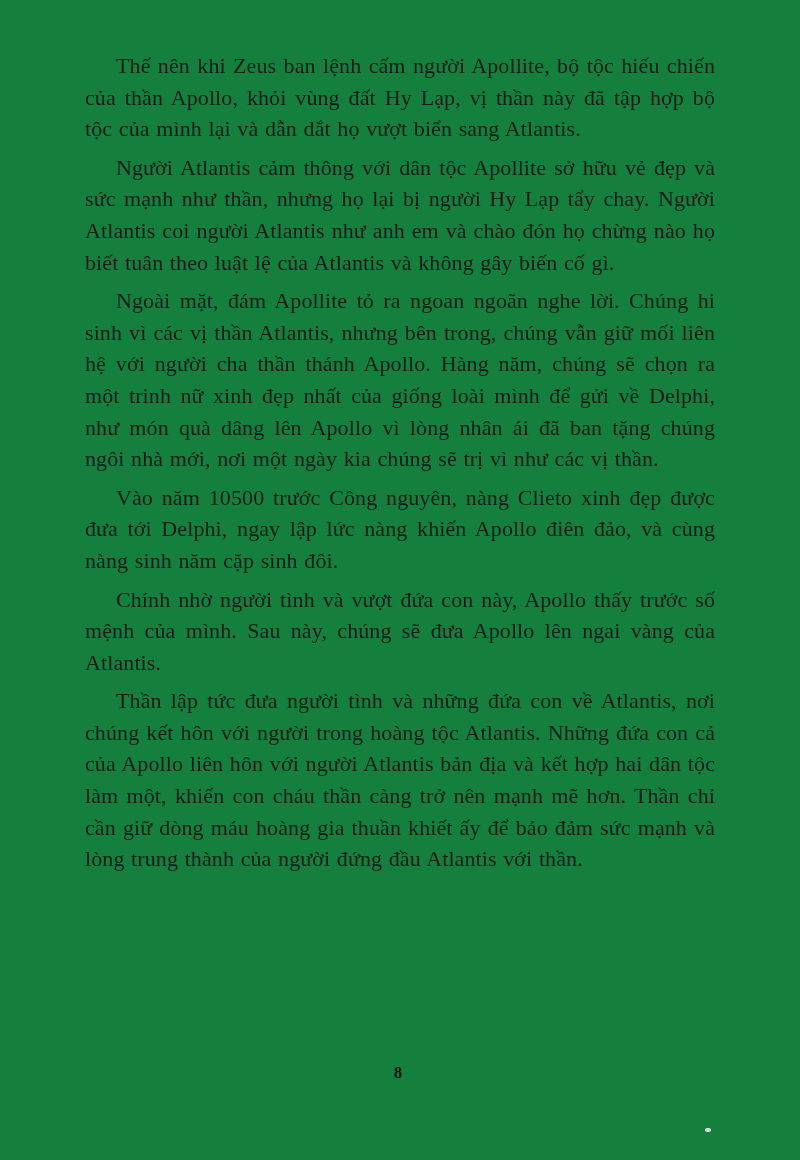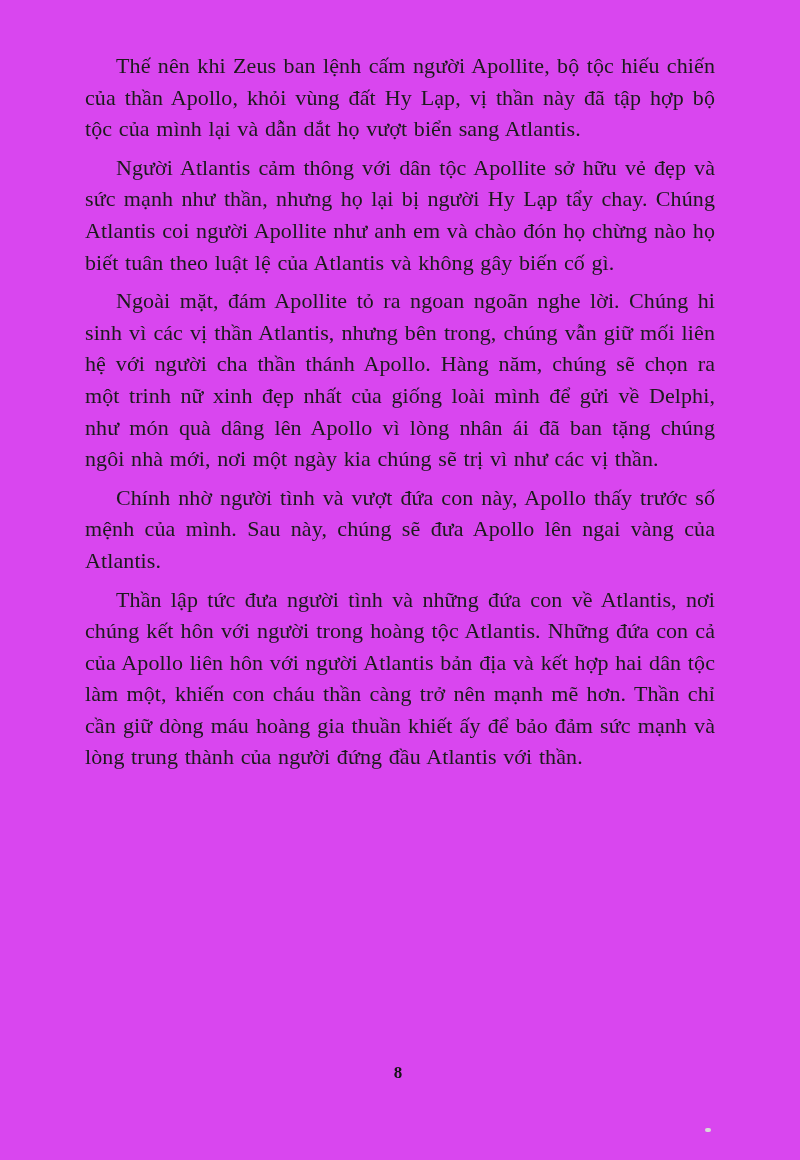--- a/index.html
+++ b/index.html
@@ -10,21 +10,21 @@
     width: 800px;
     height: 1160px;
     background: #fefefe;
     position: relative;
     overflow: hidden;
     font-family: "Liberation Serif", "DejaVu Serif", serif;
   }
   .page {
     position: absolute;
     inset: 0;
-    background: #d946ef;
+    background: #15803d;
   }
   .text-block {
     position: absolute;
     left: 85px;
     top: 50px;
     width: 630px;
     color: #1b1b1b;
   }
   .text-block p {
     margin: 0 0 7px 0;
@@ -60,22 +60,23 @@
     border-radius: 2px;
   }
 </style>
 </head>
 <body>
 
 <div class="page">
 
   <main class="text-block">
     <p>Thế nên khi Zeus ban lệnh cấm người Apollite, bộ tộc hiếu chiến của thần Apollo, khỏi vùng đất Hy Lạp, vị thần này đã tập hợp bộ tộc của mình lại và dẫn dắt họ vượt biển sang Atlantis.</p>
-    <p>Người Atlantis cảm thông với dân tộc Apollite sở hữu vẻ đẹp và sức mạnh như thần, nhưng họ lại bị người Hy Lạp tẩy chay. Chúng Atlantis coi người Apollite như anh em và chào đón họ chừng nào họ biết tuân theo luật lệ của Atlantis và không gây biến cố gì.</p>
+    <p>Người Atlantis cảm thông với dân tộc Apollite sở hữu vẻ đẹp và sức mạnh như thần, nhưng họ lại bị người Hy Lạp tẩy chay. Người Atlantis coi người Atlantis như anh em và chào đón họ chừng nào họ biết tuân theo luật lệ của Atlantis và không gây biến cố gì.</p>
     <p>Ngoài mặt, đám Apollite tỏ ra ngoan ngoãn nghe lời. Chúng hi sinh vì các vị thần Atlantis, nhưng bên trong, chúng vẫn giữ mối liên hệ với người cha thần thánh Apollo. Hàng năm, chúng sẽ chọn ra một trinh nữ xinh đẹp nhất của giống loài mình để gửi về Delphi, như món quà dâng lên Apollo vì lòng nhân ái đã ban tặng chúng ngôi nhà mới, nơi một ngày kia chúng sẽ trị vì như các vị thần.</p>
+    <p>Vào năm 10500 trước Công nguyên, nàng Clieto xinh đẹp được đưa tới Delphi, ngay lập lức nàng khiến Apollo điên đảo, và cùng nàng sinh năm cặp sinh đôi.</p>
     <p>Chính nhờ người tình và vượt đứa con này, Apollo thấy trước số mệnh của mình. Sau này, chúng sẽ đưa Apollo lên ngai vàng của Atlantis.</p>
     <p>Thần lập tức đưa người tình và những đứa con về Atlantis, nơi chúng kết hôn với người trong hoàng tộc Atlantis. Những đứa con cả của Apollo liên hôn với người Atlantis bản địa và kết hợp hai dân tộc làm một, khiến con cháu thần càng trở nên mạnh mẽ hơn. Thần chỉ cần giữ dòng máu hoàng gia thuần khiết ấy để bảo đảm sức mạnh và lòng trung thành của người đứng đầu Atlantis với thần.</p>
   </main>
 
   <footer class="folio">
     <span>8</span>
   </footer>
 
   <div class="scan-artifact"></div>
 

